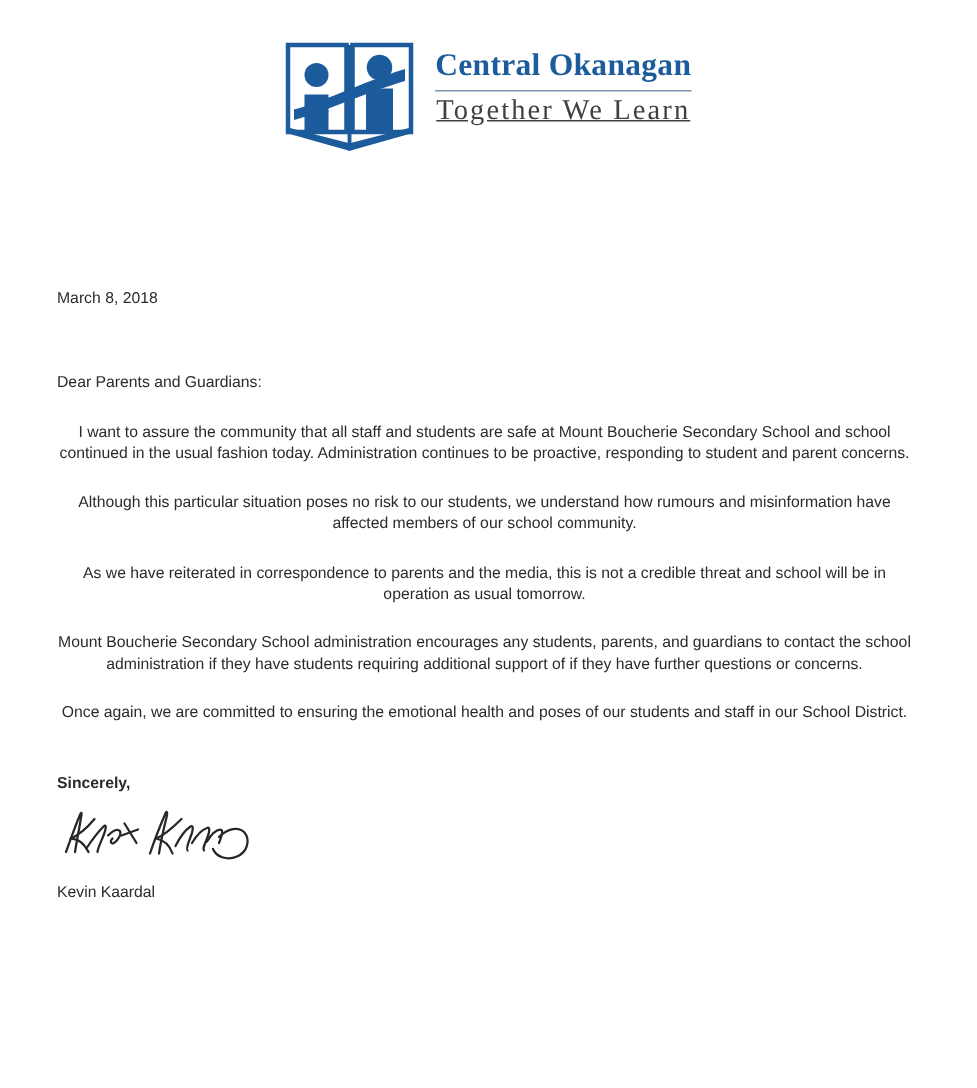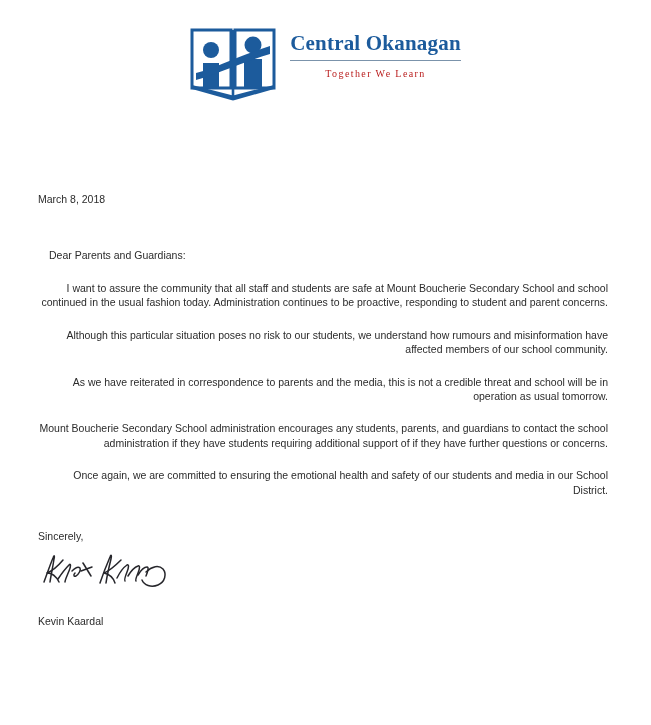--- a/index.html
+++ b/index.html
@@ -66,67 +66,69 @@
   }
   .tagline-rule {
     margin-top: 5px;
     width: 100%;
     min-width: 162px;
     height: 1px;
     background: #7b93ab;
   }
   .tagline {
     font-family: "Liberation Serif", serif;
-    font-size: 10px;
+    font-size: 19px;
     line-height: 18px;
     letter-spacing: 1.4px;
-    color: #b91c1c;
+    color: #404040;
     margin-top: 4px;
     align-self: center;
     white-space: nowrap;
+    text-decoration: underline;
   }
 
   
   .letter-body {
     position: absolute;
     left: 38px;
     top: 192px;
     width: 570px;
   }
   .date-line {
     font-size: 10.5px;
     line-height: 14px;
     margin: 0 0 42px 0;
   }
   .salutation {
     font-size: 10.5px;
     line-height: 14px;
-    margin: 0 0 19px 11px;
+    margin: 0 0 19px 0;
   }
   .para {
     font-size: 10.5px;
     line-height: 14.4px;
     margin: 0 0 18px 0;
-    text-align: right;
+    text-align: center;
   }
   .closing {
     font-size: 10.5px;
     line-height: 14px;
     margin: 32px 0 0 0;
+    font-weight: bold;
   }
 
   
   .signature {
     margin-top: 6px;
     width: 135px;
     height: 46px;
     display: block;
   }
   .signer {
-    margin-top: 20px;
+    margin-top: 8px;
     font-size: 10.5px;
     line-height: 13.5px;
   }
   .signer div { white-space: nowrap; }
 </style>
 </head>
 <body>
 
 <div class="page">
 
@@ -168,21 +170,21 @@
   <div class="letter-body">
 
     <p class="date-line">March 8, 2018</p>
 
     <p class="salutation">Dear Parents and Guardians:</p>
 
     <p class="para">I want to assure the community that all staff and students are safe at Mount Boucherie Secondary School and school continued in the usual fashion today.  Administration continues to be proactive, responding to student and parent concerns.</p>
     <p class="para">Although this particular situation poses no risk to our students, we understand how rumours and misinformation have affected members of our school community.</p>
     <p class="para">As we have reiterated in correspondence to parents and the media, this is not a credible threat and school will be in operation as usual tomorrow.</p>
     <p class="para">Mount Boucherie Secondary School administration encourages any students, parents, and guardians to contact the school administration if they have students requiring additional support of if they have further questions or concerns.</p>
-    <p class="para">Once again, we are committed to ensuring the emotional health and safety of our students and media in our School District.</p>
+    <p class="para">Once again, we are committed to ensuring the emotional health and poses of our students and staff in our School District.</p>
 
     <p class="closing">Sincerely,</p>
 
     <span class="signature">
       <svg viewBox="0 0 135 46" width="135" height="46" xmlns="http://www.w3.org/2000/svg">
         <g fill="none" stroke="#26262b" stroke-width="1.5" stroke-linecap="round" stroke-linejoin="round">
 
           <path d="M6 33 C 9 25, 12 16, 15 9 C 16 6, 17 6, 16 10 C 15 17, 13 26, 12 33"></path>
           <path d="M25 11 C 20 17, 14 22, 9 24 C 14 24, 18 27, 21 33"></path>
 

